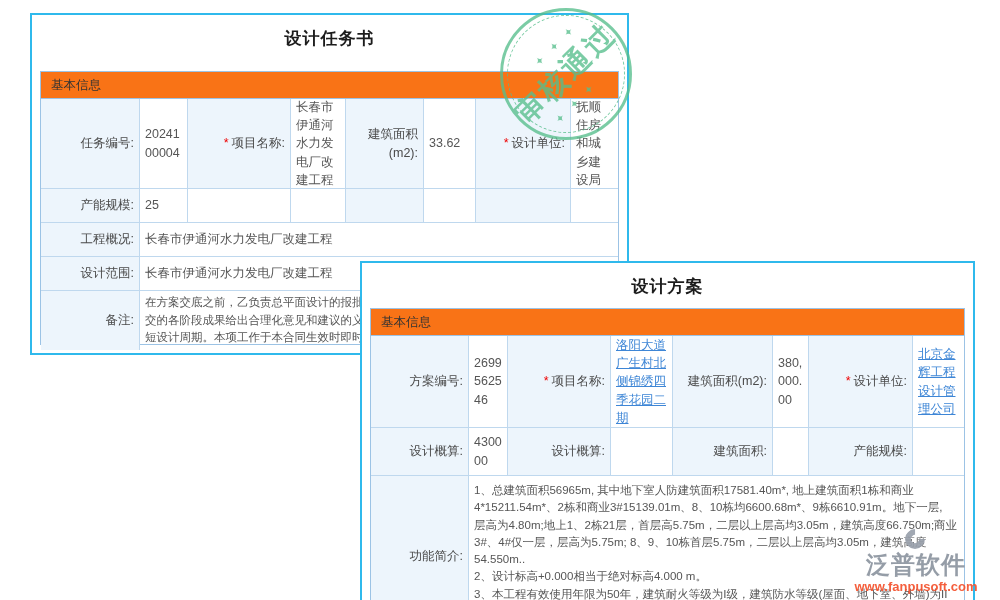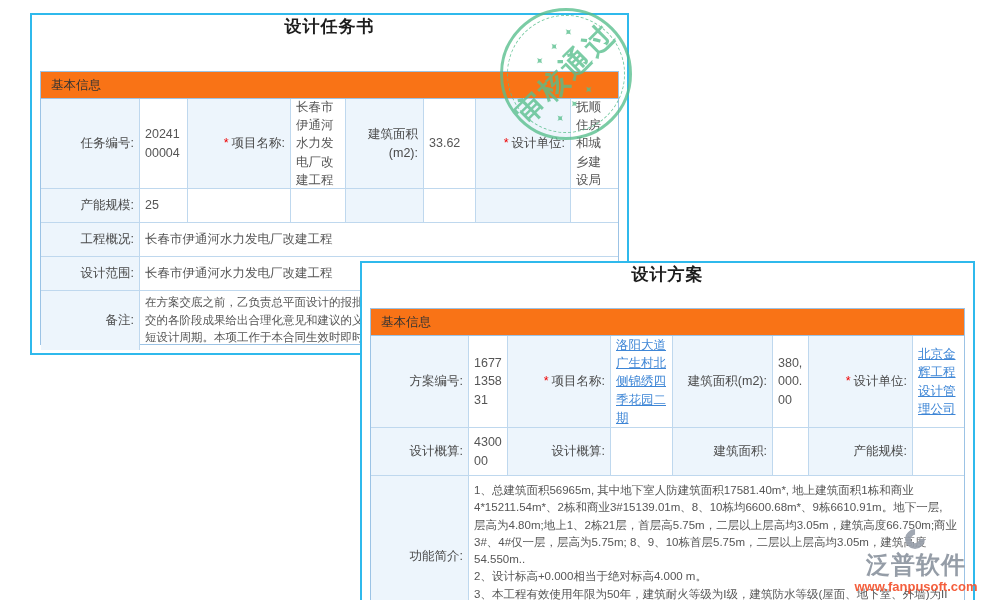--- a/index.html
+++ b/index.html
@@ -6,21 +6,21 @@
   body{
     width:1000px;height:600px;position:relative;overflow:hidden;
     background:#ffffff;
     font-family:"Liberation Sans","DejaVu Sans",sans-serif;
   }
   .panel{position:absolute;background:#fff;border:2px solid #2FB9EC;box-sizing:border-box;}
   #panel-task{left:30px;top:13px;width:599px;height:342px;z-index:1;}
   #panel-plan{left:360px;top:261px;width:615px;height:400px;z-index:5;overflow:hidden;}
   .panel-title{
     text-align:center;font-size:17px;font-weight:bold;color:#1c1c1c;
-    letter-spacing:1px;
+    padding-top:12px;letter-spacing:1px;
   }
   .tbl{
     position:absolute;left:8px;right:8px;
     border:1px solid #9CC3E5;box-sizing:border-box;background:#fff;
   }
   #panel-task .tbl{top:56px;bottom:8px;}
   #panel-plan .tbl{top:45px;height:370px;}
   .sec{
     background:#f97316;border-bottom:1px solid #9CC3E5;
     height:26px;line-height:26px;padding-left:10px;
@@ -133,21 +133,21 @@
   </div>
 </div>
 
 <div class="panel" id="panel-plan">
   <div class="panel-title">设计方案</div>
   <div class="tbl">
     <div class="sec">基本信息</div>
     <div class="grid">
 
       <div class="c lab">方案编号:</div>
-      <div class="c val">1677135831</div>
+      <div class="c val">2699562546</div>
       <div class="c lab">
           <span class="req">*</span>
           <span>项目名称:</span>
         </div>
       <div class="c val">
           <span class="link">洛阳大道广生村北侧锦绣四季花园二期</span>
         </div>
       <div class="c lab">建筑面积(m2):</div>
       <div class="c val">380,000.00</div>
       <div class="c lab">

